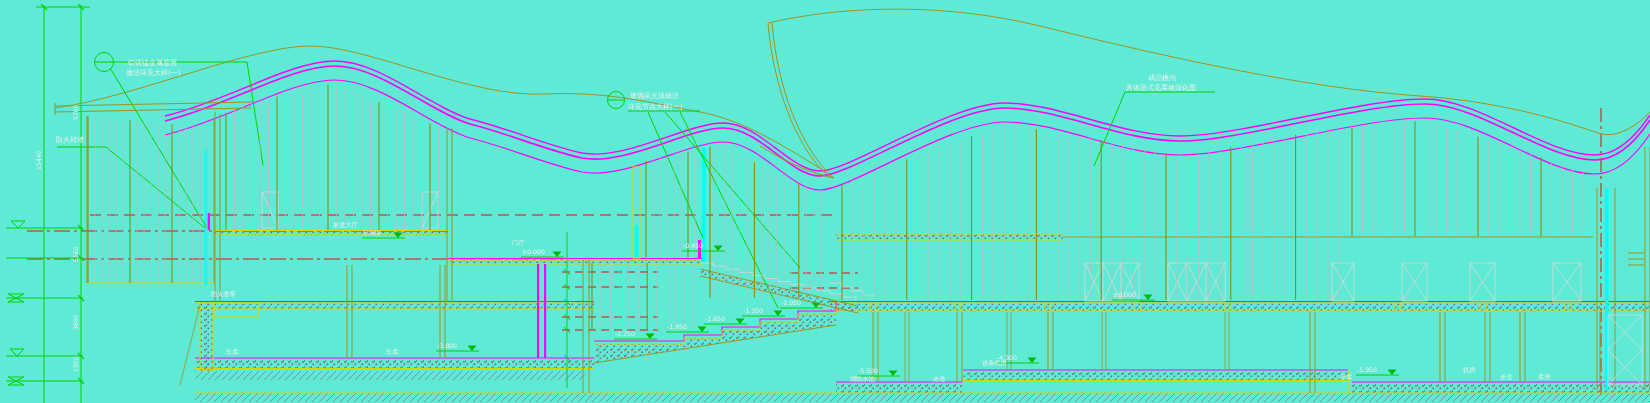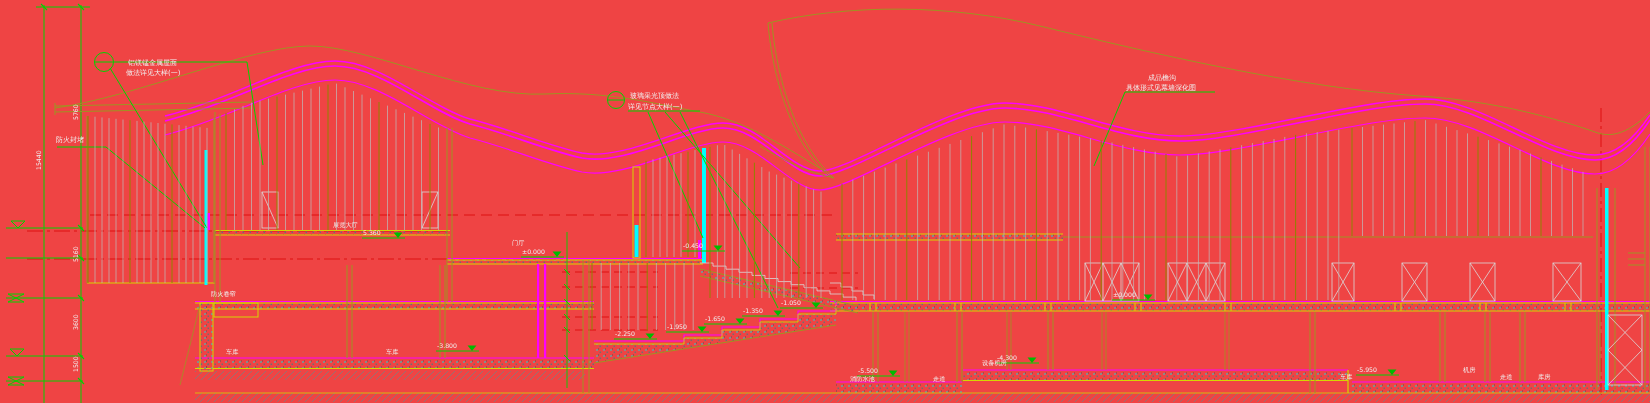--- a/index.html
+++ b/index.html
@@ -1,16 +1,16 @@
 <!DOCTYPE html>
 <html><head>
 <meta charset="utf-8">
 <style>
   html,body{margin:0;padding:0;background:#000;}
-  .stage{position:relative;width:1650px;height:403px;background:#ef4444;overflow:hidden;}
+  .stage{position:relative;width:1650px;height:403px;background:#5eead4;overflow:hidden;}
   svg{display:block;}
   text{font-family:"DejaVu Sans",sans-serif;fill:#f0f0f0;}
   .note{font-size:7px;}
   .tiny{font-size:6.2px;}
 </style>
 </head>
 <body>
 
 <div class="stage">
 <svg viewBox="0 0 1650 403" width="1650" height="403">

